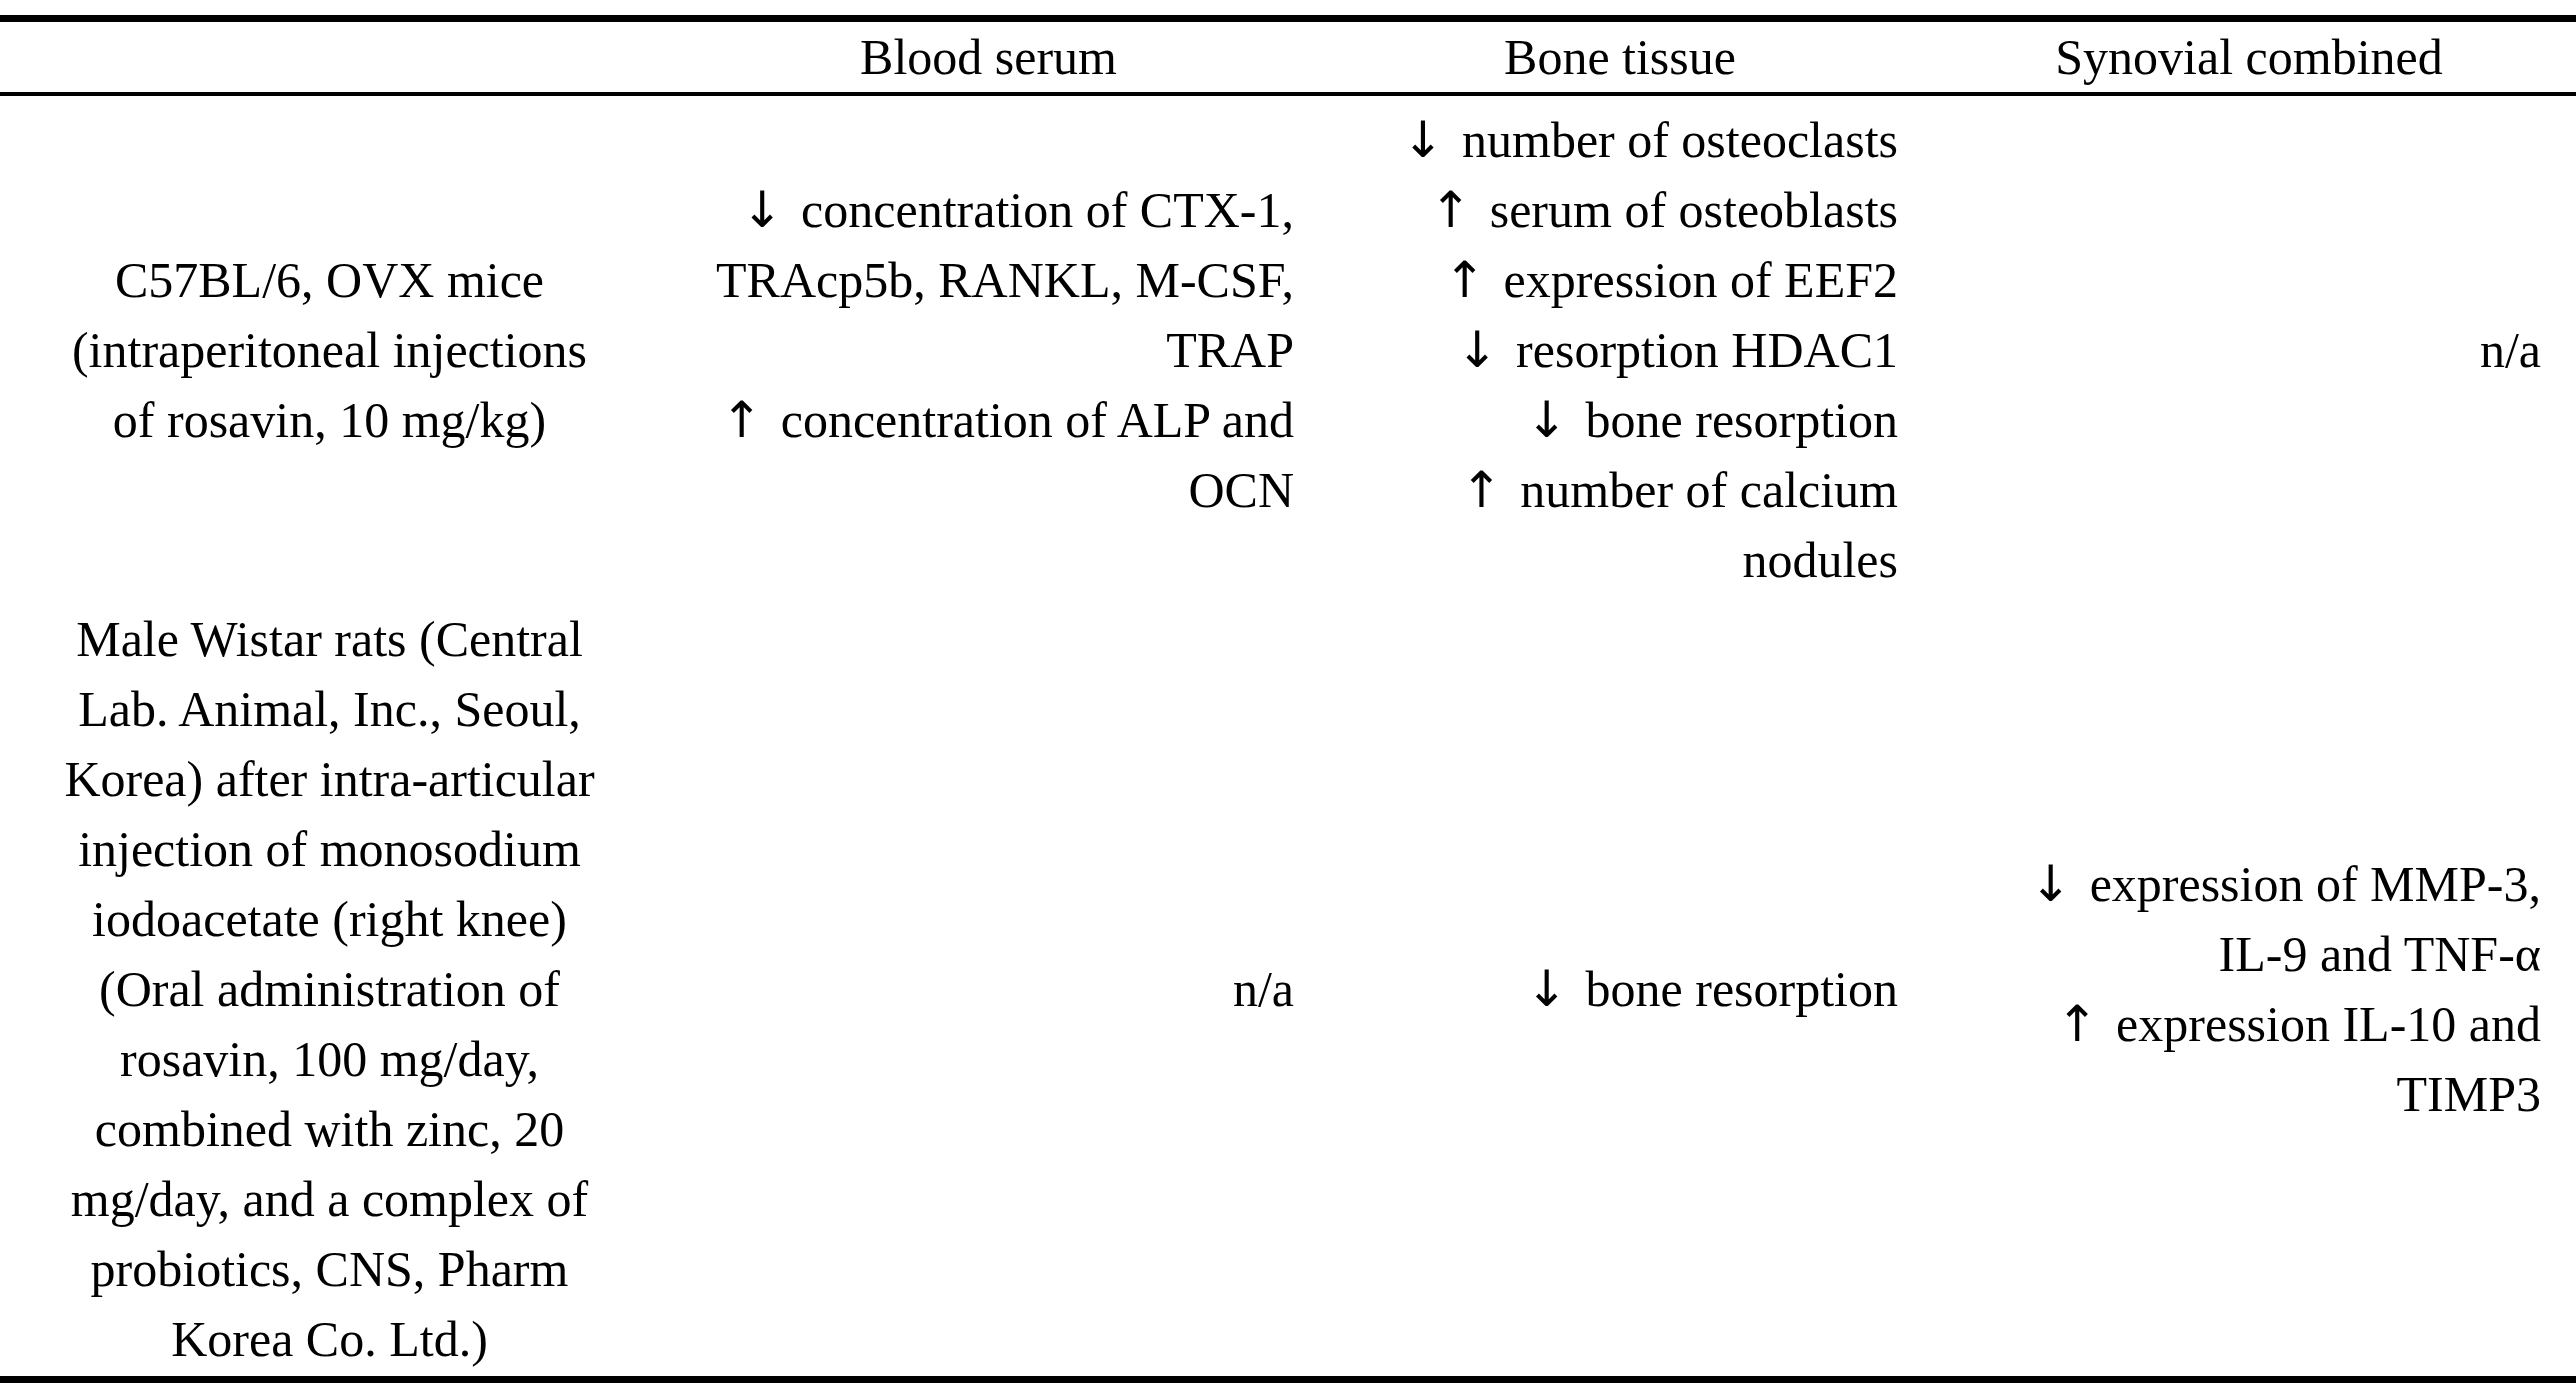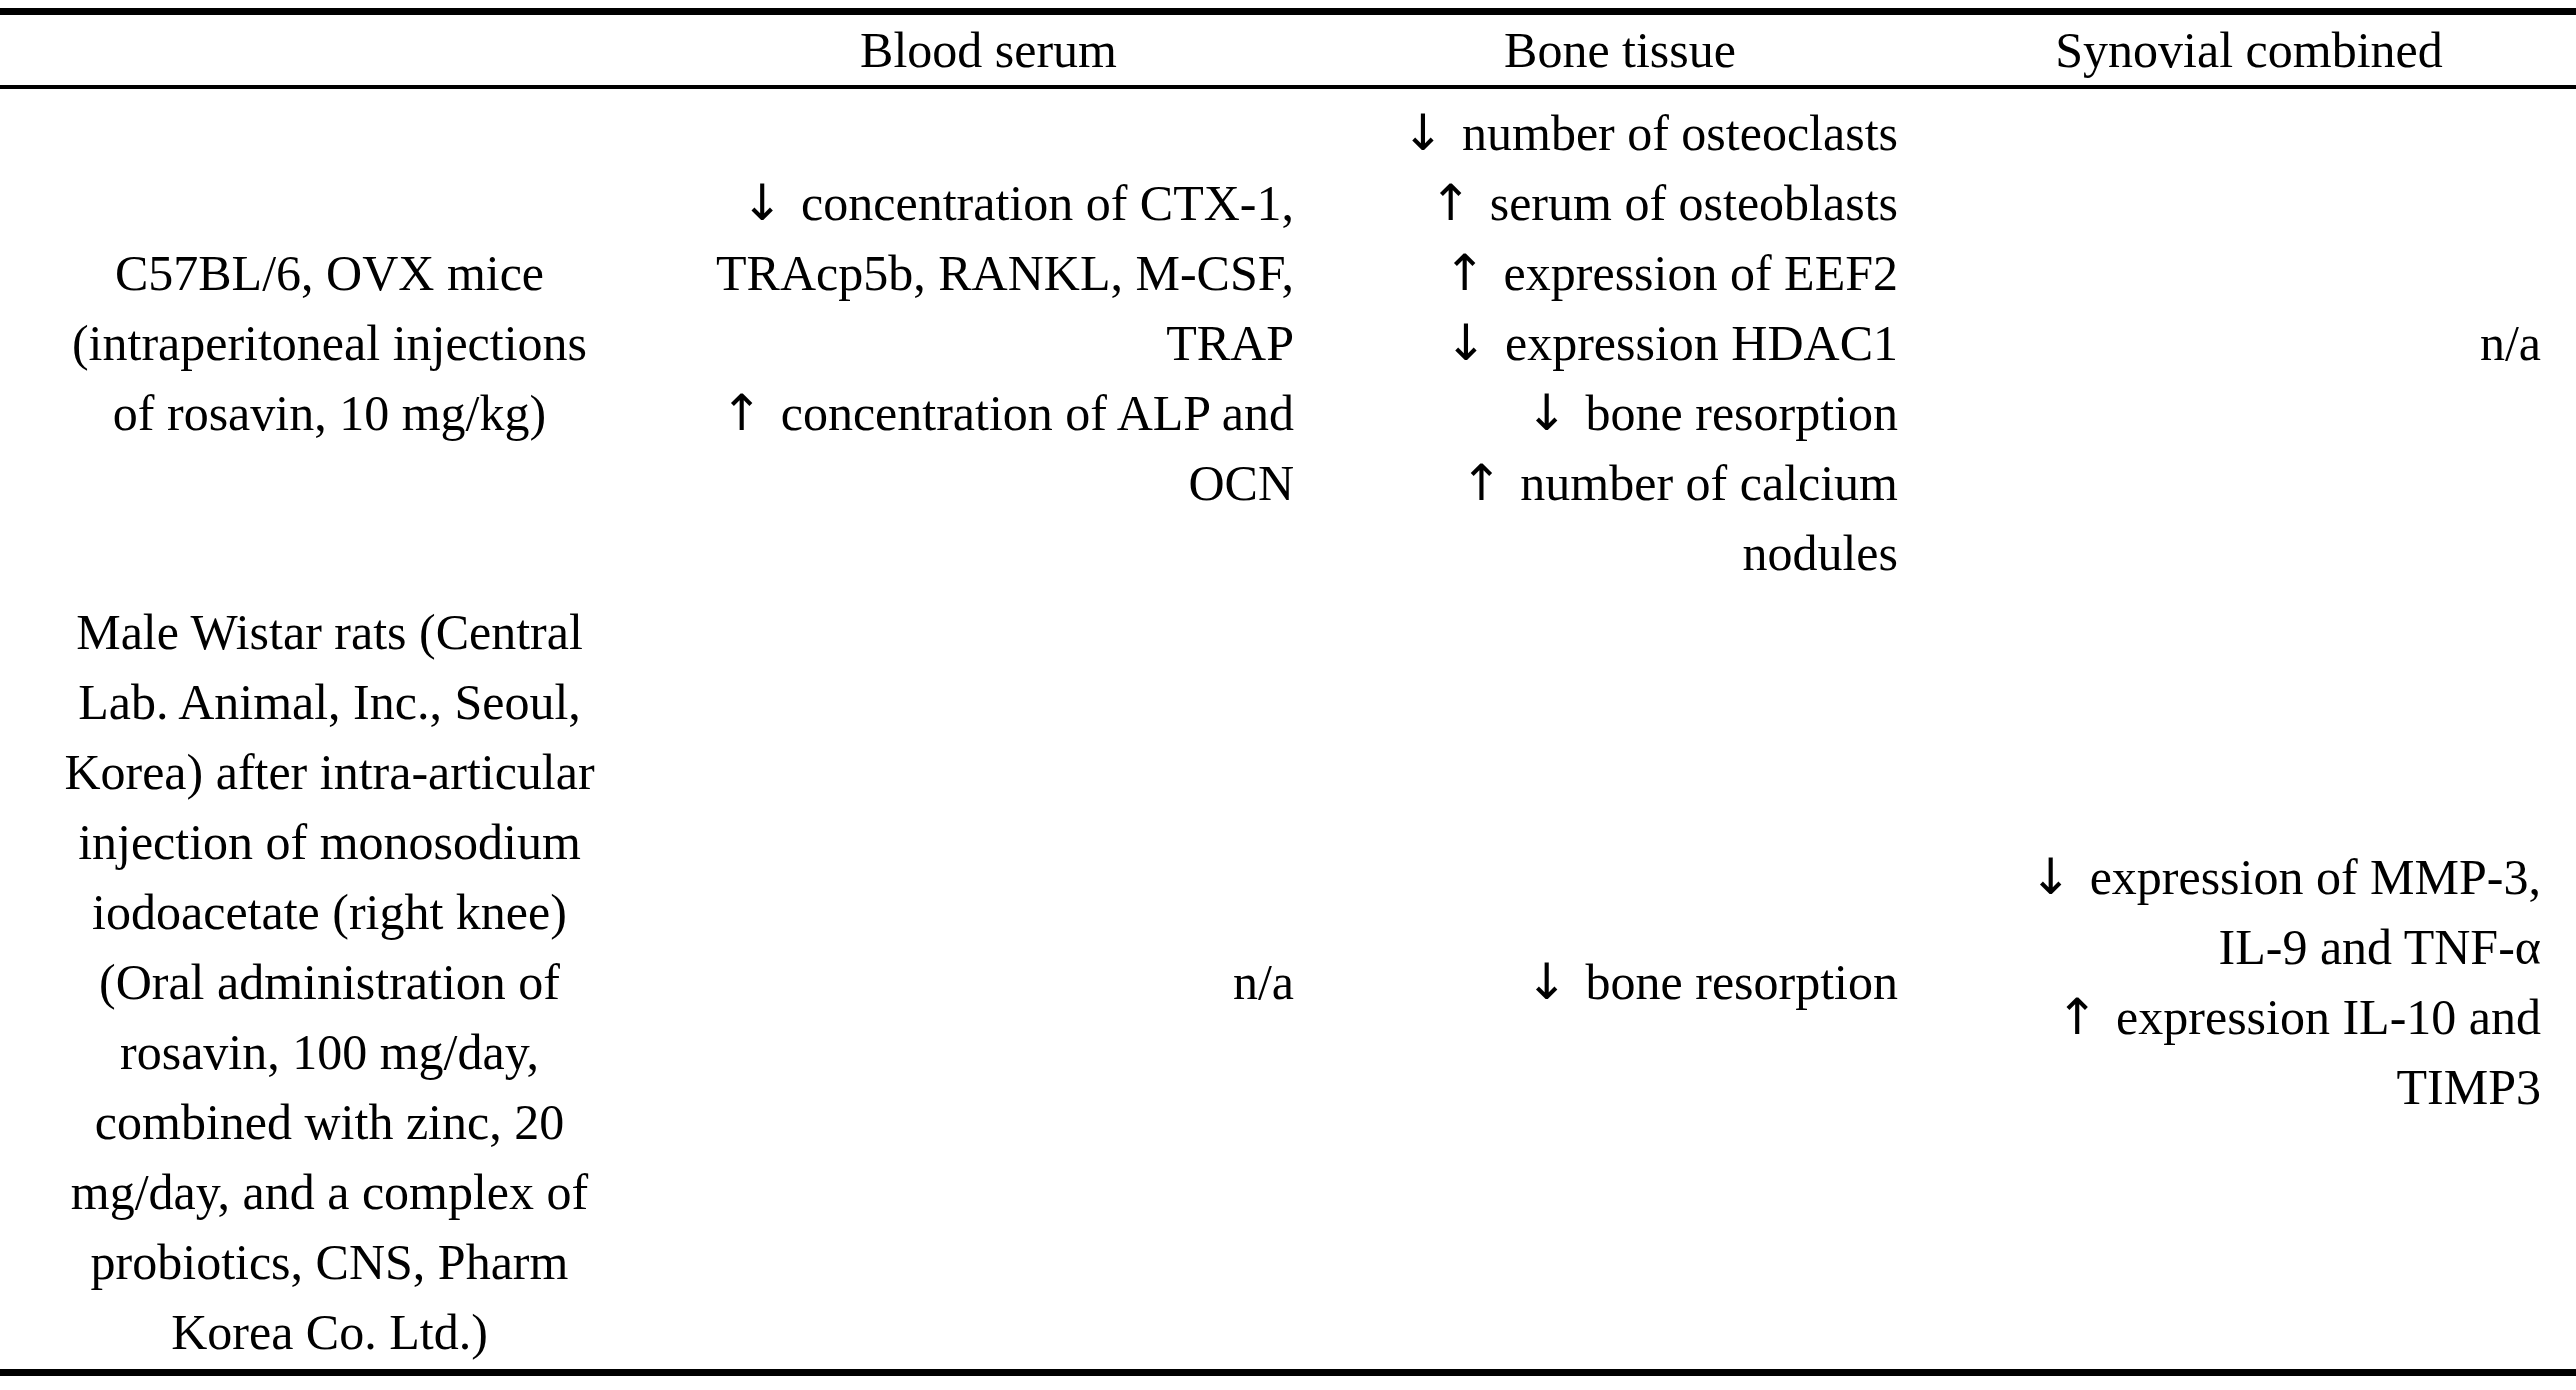--- a/index.html
+++ b/index.html
@@ -1,20 +1,20 @@
 <!DOCTYPE html>
 <html style="font-size:11px"><head>
 <meta charset="utf-8">
 <style>
   * { margin:0; padding:0; box-sizing:border-box; }
   html, body { background:#ffffff; }
   body { width:2576px; height:1390px; overflow:hidden; }
   .sheet {
     width:2228px; height:1390px;
-    padding-top:8px;
+    padding-top:15px;
     color:#000000;
     font-family:"Liberation Serif","DejaVu Serif",serif;
     font-size:50px;
     line-height:70px;
   }
   table.results {
     width:2576px;
     table-layout:fixed;
     border-collapse:collapse;
     border-top:7px solid #000000;
@@ -66,21 +66,21 @@
       <tr class="row-1">
         <td class="c-model">C57BL/6, OVX mice (intraperitoneal injections of rosavin, 10 mg/kg)</td>
         <td class="c-blood">
             <div class="finding"><span class="arrow">↓</span><span>concentration of CTX-1, TRAcp5b, RANKL, M-CSF, TRAP</span></div>
             <div class="finding"><span class="arrow">↑</span><span>concentration of ALP and OCN</span></div>
           </td>
         <td class="c-bone">
             <div class="finding"><span class="arrow">↓</span><span>number of osteoclasts</span></div>
             <div class="finding"><span class="arrow">↑</span><span>serum of osteoblasts</span></div>
             <div class="finding"><span class="arrow">↑</span><span>expression of EEF2</span></div>
-            <div class="finding"><span class="arrow">↓</span><span>expression HDAC1</span></div>
+            <div class="finding"><span class="arrow">↓</span><span>resorption HDAC1</span></div>
             <div class="finding"><span class="arrow">↓</span><span>bone resorption</span></div>
             <div class="finding"><span class="arrow">↑</span><span>number of calcium nodules</span></div>
           </td>
         <td class="c-syn">
             <div class="finding"><span>n/a</span></div>
           </td>
       </tr>
       <tr class="row-2">
         <td class="c-model">Male Wistar rats (Central Lab. Animal, Inc., Seoul, Korea) after intra-articular injection of monosodium iodoacetate (right knee) (Oral administration of rosavin, 100 mg/day, combined with zinc, 20 mg/day, and a complex of probiotics, CNS, Pharm Korea Co. Ltd.)</td>
         <td class="c-blood">

